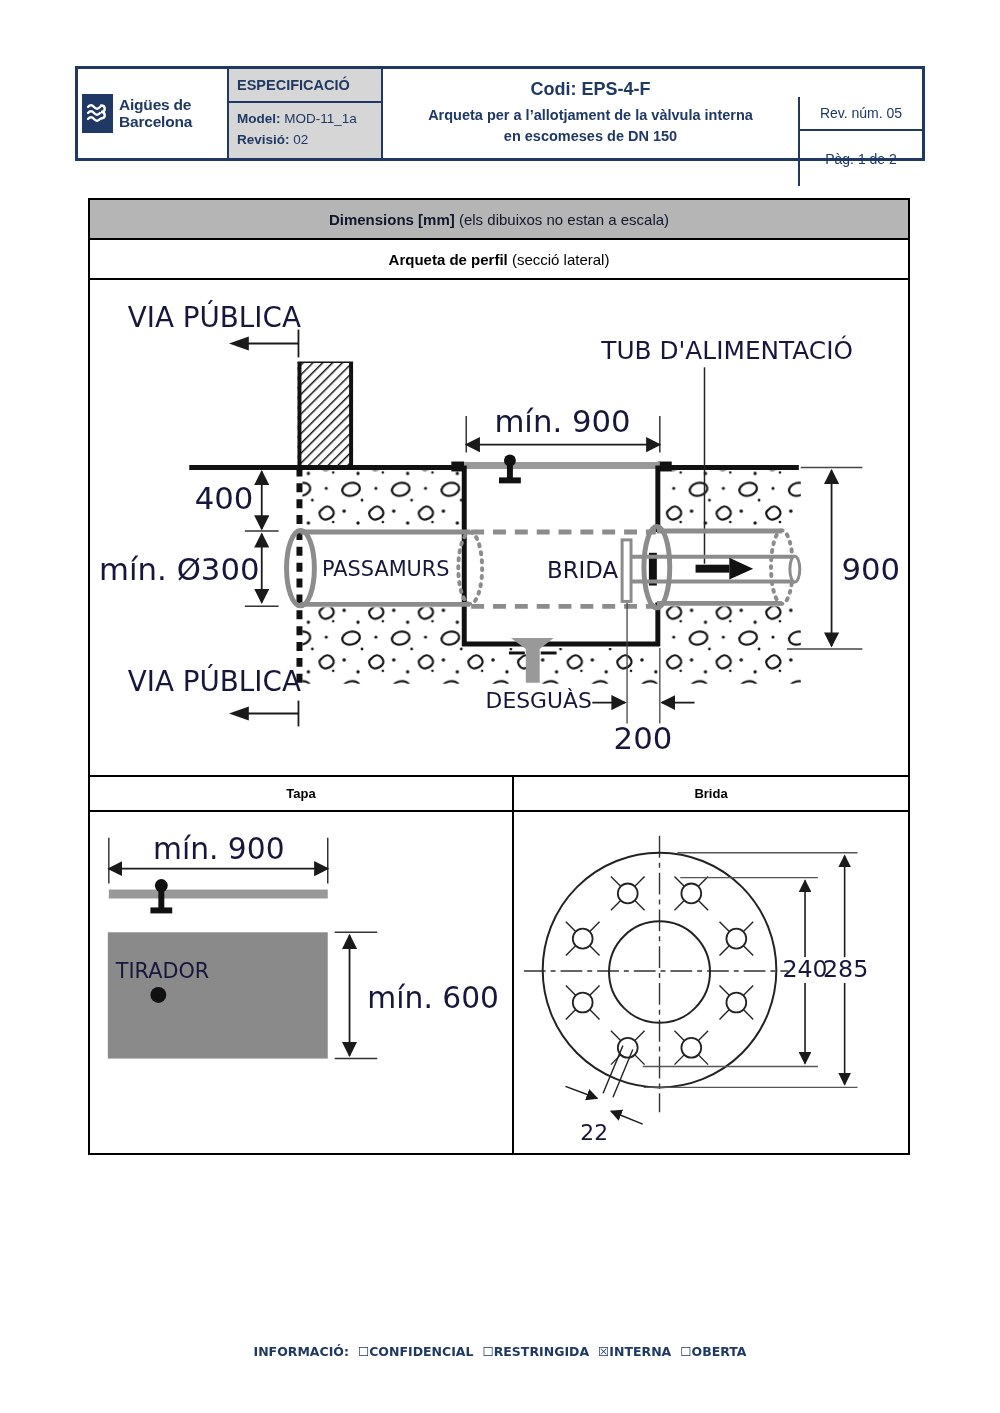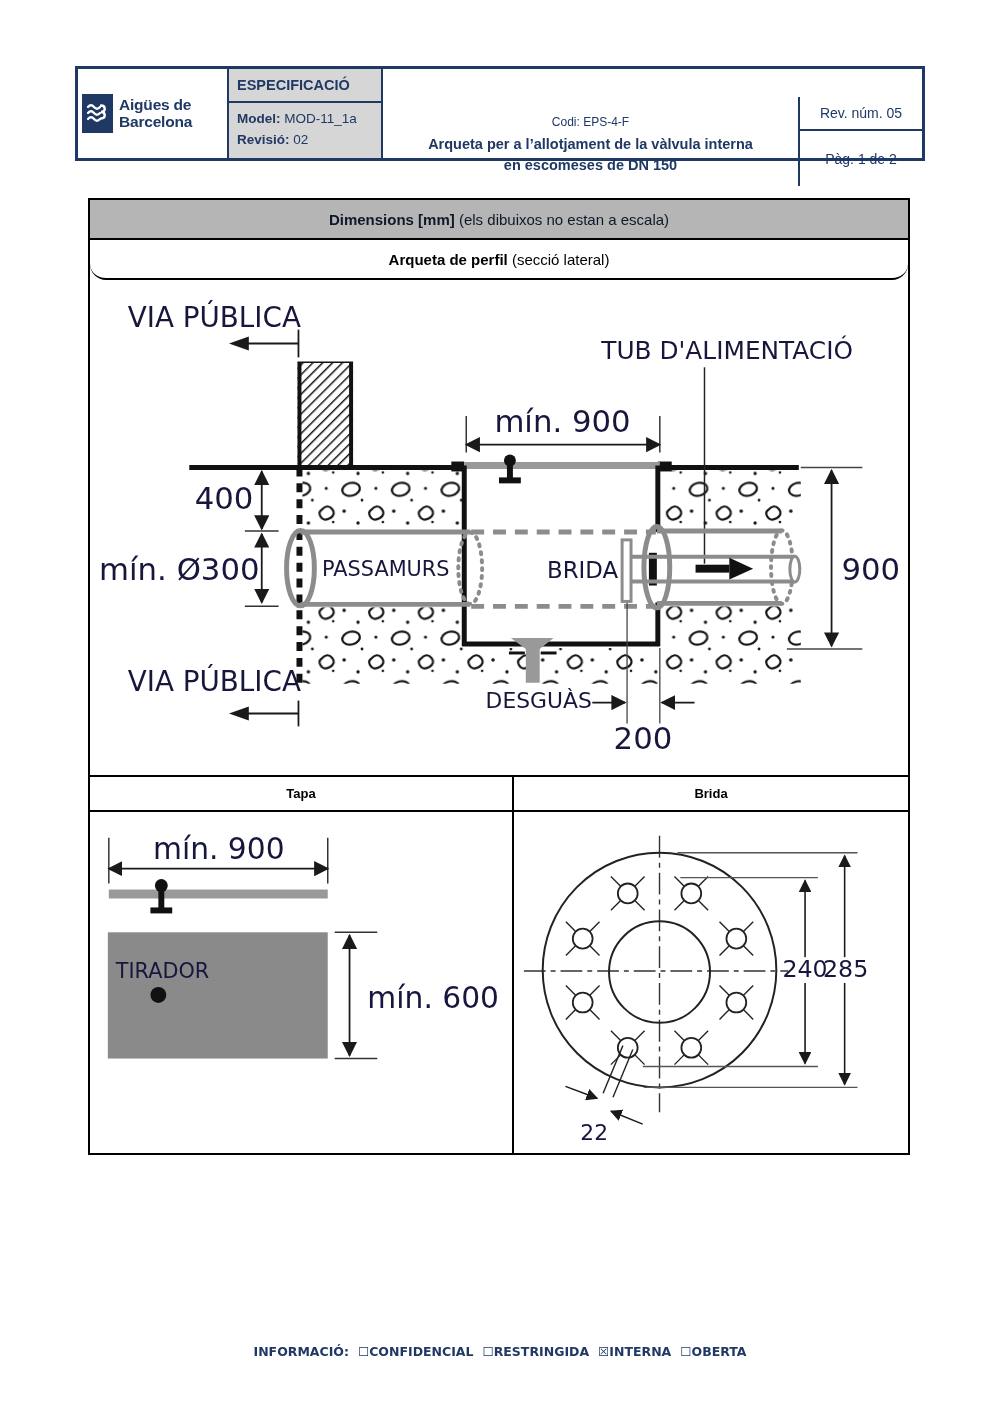--- a/index.html
+++ b/index.html
@@ -9,30 +9,30 @@
   .hdr{left:75px;top:66px;width:850px;height:95px;border:3px solid #1f3864;display:flex;}
   .hdr .col{box-sizing:border-box;height:100%;}
   .col-logo{width:149px;display:flex;align-items:center;padding-left:4px;}
   .brand-txt{color:#1f3864;font-weight:bold;font-size:15.5px;line-height:16.5px;margin-left:6px;letter-spacing:-0.2px;}
   .col-spec{width:156px;background:#d6d6d6;border-left:2px solid #1f3864;border-right:2px solid #1f3864;}
   .spec-top{height:34px;border-bottom:2px solid #1f3864;display:flex;align-items:center;padding-left:8px;
             color:#1f3864;font-weight:bold;font-size:14.5px;box-sizing:border-box;}
   .spec-rows{padding:5px 6px 0 8px;color:#1f3864;font-size:13.5px;line-height:21px;}
   .spec-rows b{font-weight:bold;}
   .col-title{width:415px;display:flex;flex-direction:column;align-items:center;color:#1f3864;padding-top:10px;}
-  .codi{font-weight:normal;font-size:12px;margin-top:36px;}
+  .codi{font-weight:bold;font-size:18px;}
   .ttl{font-weight:bold;font-size:14.5px;line-height:21px;text-align:center;margin-top:5px;}
   .col-rev{flex:1;border-left:2px solid #1f3864;color:#1f3864;font-size:14px;display:flex;flex-direction:column;margin-top:28px;}
   .rev-top{height:34px;border-bottom:2px solid #1f3864;display:flex;align-items:center;justify-content:center;box-sizing:border-box;}
   .rev-bot{flex:1;display:flex;align-items:center;justify-content:center;}
   
   .maintab{left:88px;top:198px;width:822px;height:957px;border:2px solid #000;}
   .rowA{height:38px;background:#b5b5b5;border-bottom:2px solid #000;display:flex;align-items:center;justify-content:center;
         font-size:15px;color:#0f172a;}
-  .rowB{height:38px;background:#fff;border-bottom:2px solid #000;display:flex;align-items:center;justify-content:center;font-size:15px;border-radius:16px;}
+  .rowB{height:38px;background:#fff;border-bottom:2px solid #000;display:flex;align-items:center;justify-content:center;font-size:15px;}
   .rowC{height:495px;border-bottom:2px solid #000;position:relative;}
   .rowD{height:33px;border-bottom:2px solid #000;display:flex;}
   .rowE{height:341px;display:flex;}
   .cellL{width:424px;border-right:2px solid #000;box-sizing:border-box;height:100%;position:relative;}
   .cellR{flex:1;height:100%;position:relative;}
   .hd-cell{display:flex;align-items:center;justify-content:center;font-weight:bold;font-size:13px;}
   .fullsvg{position:absolute;left:0;top:0;width:100%;height:100%;}
   
   .foot{left:0;top:1344px;width:1000px;display:flex;justify-content:center;gap:9px;
         color:#1f3864;font-weight:bold;font-size:12.5px;font-family:"DejaVu Sans",sans-serif;}

